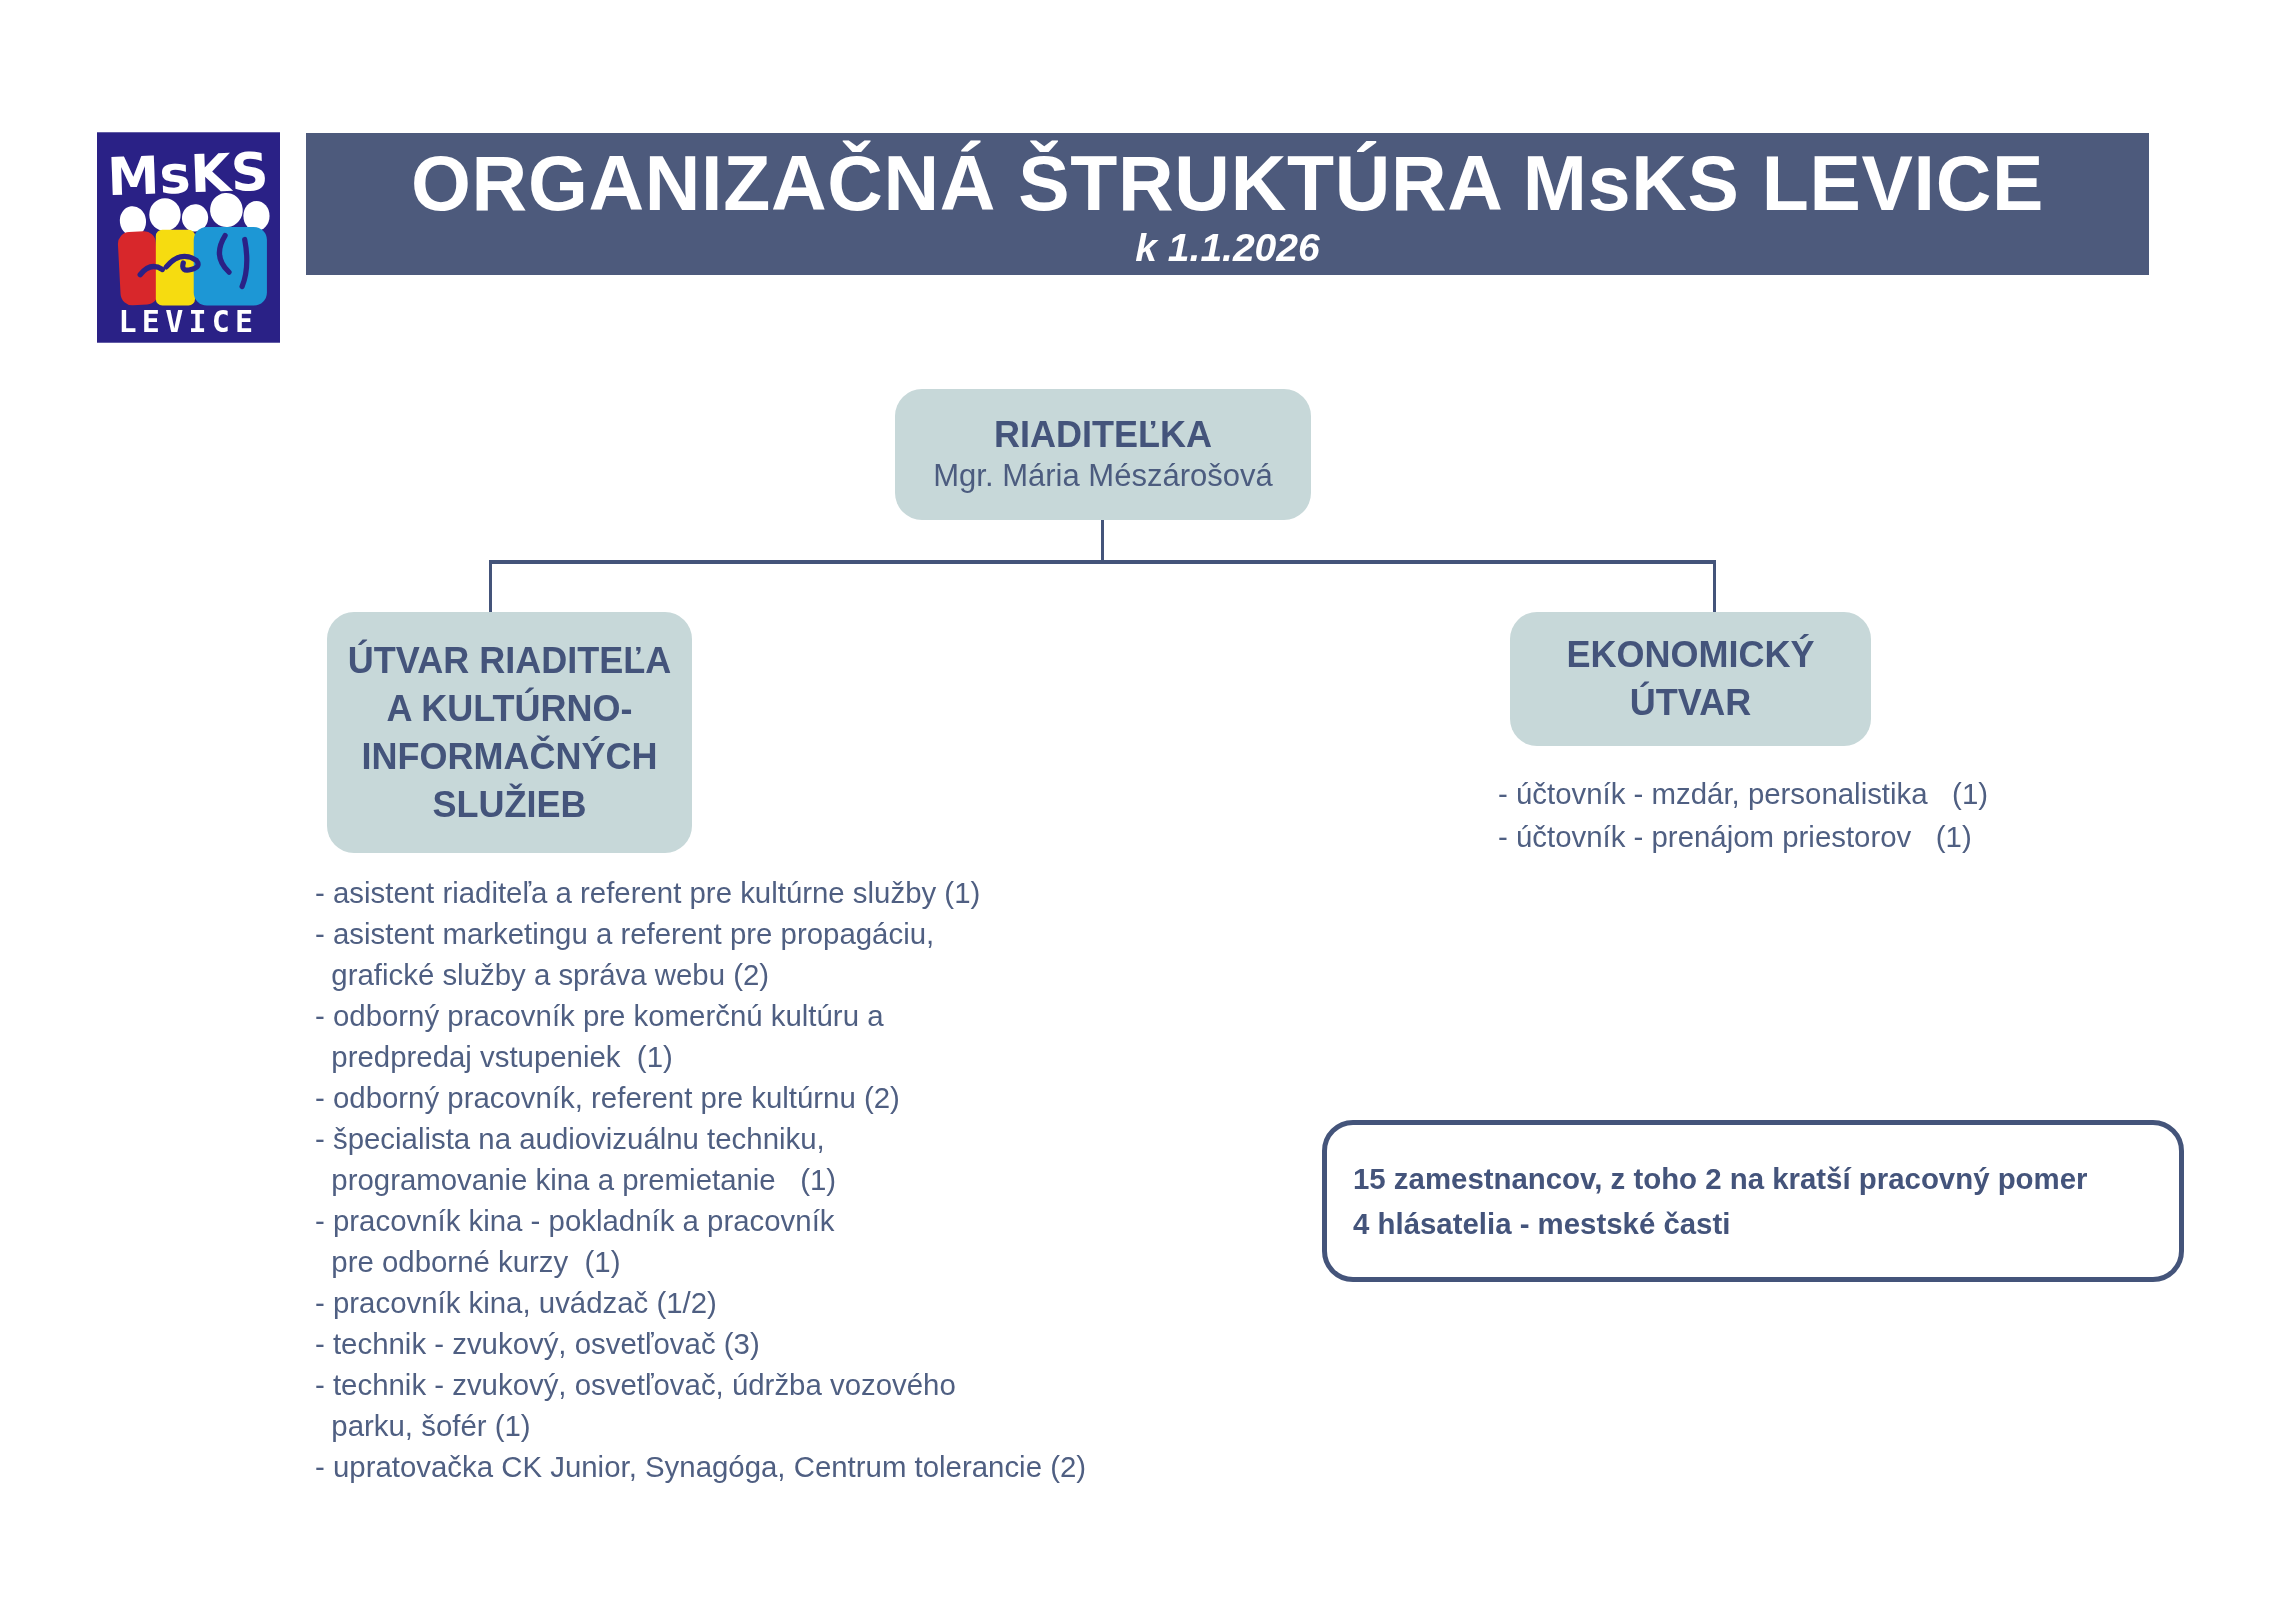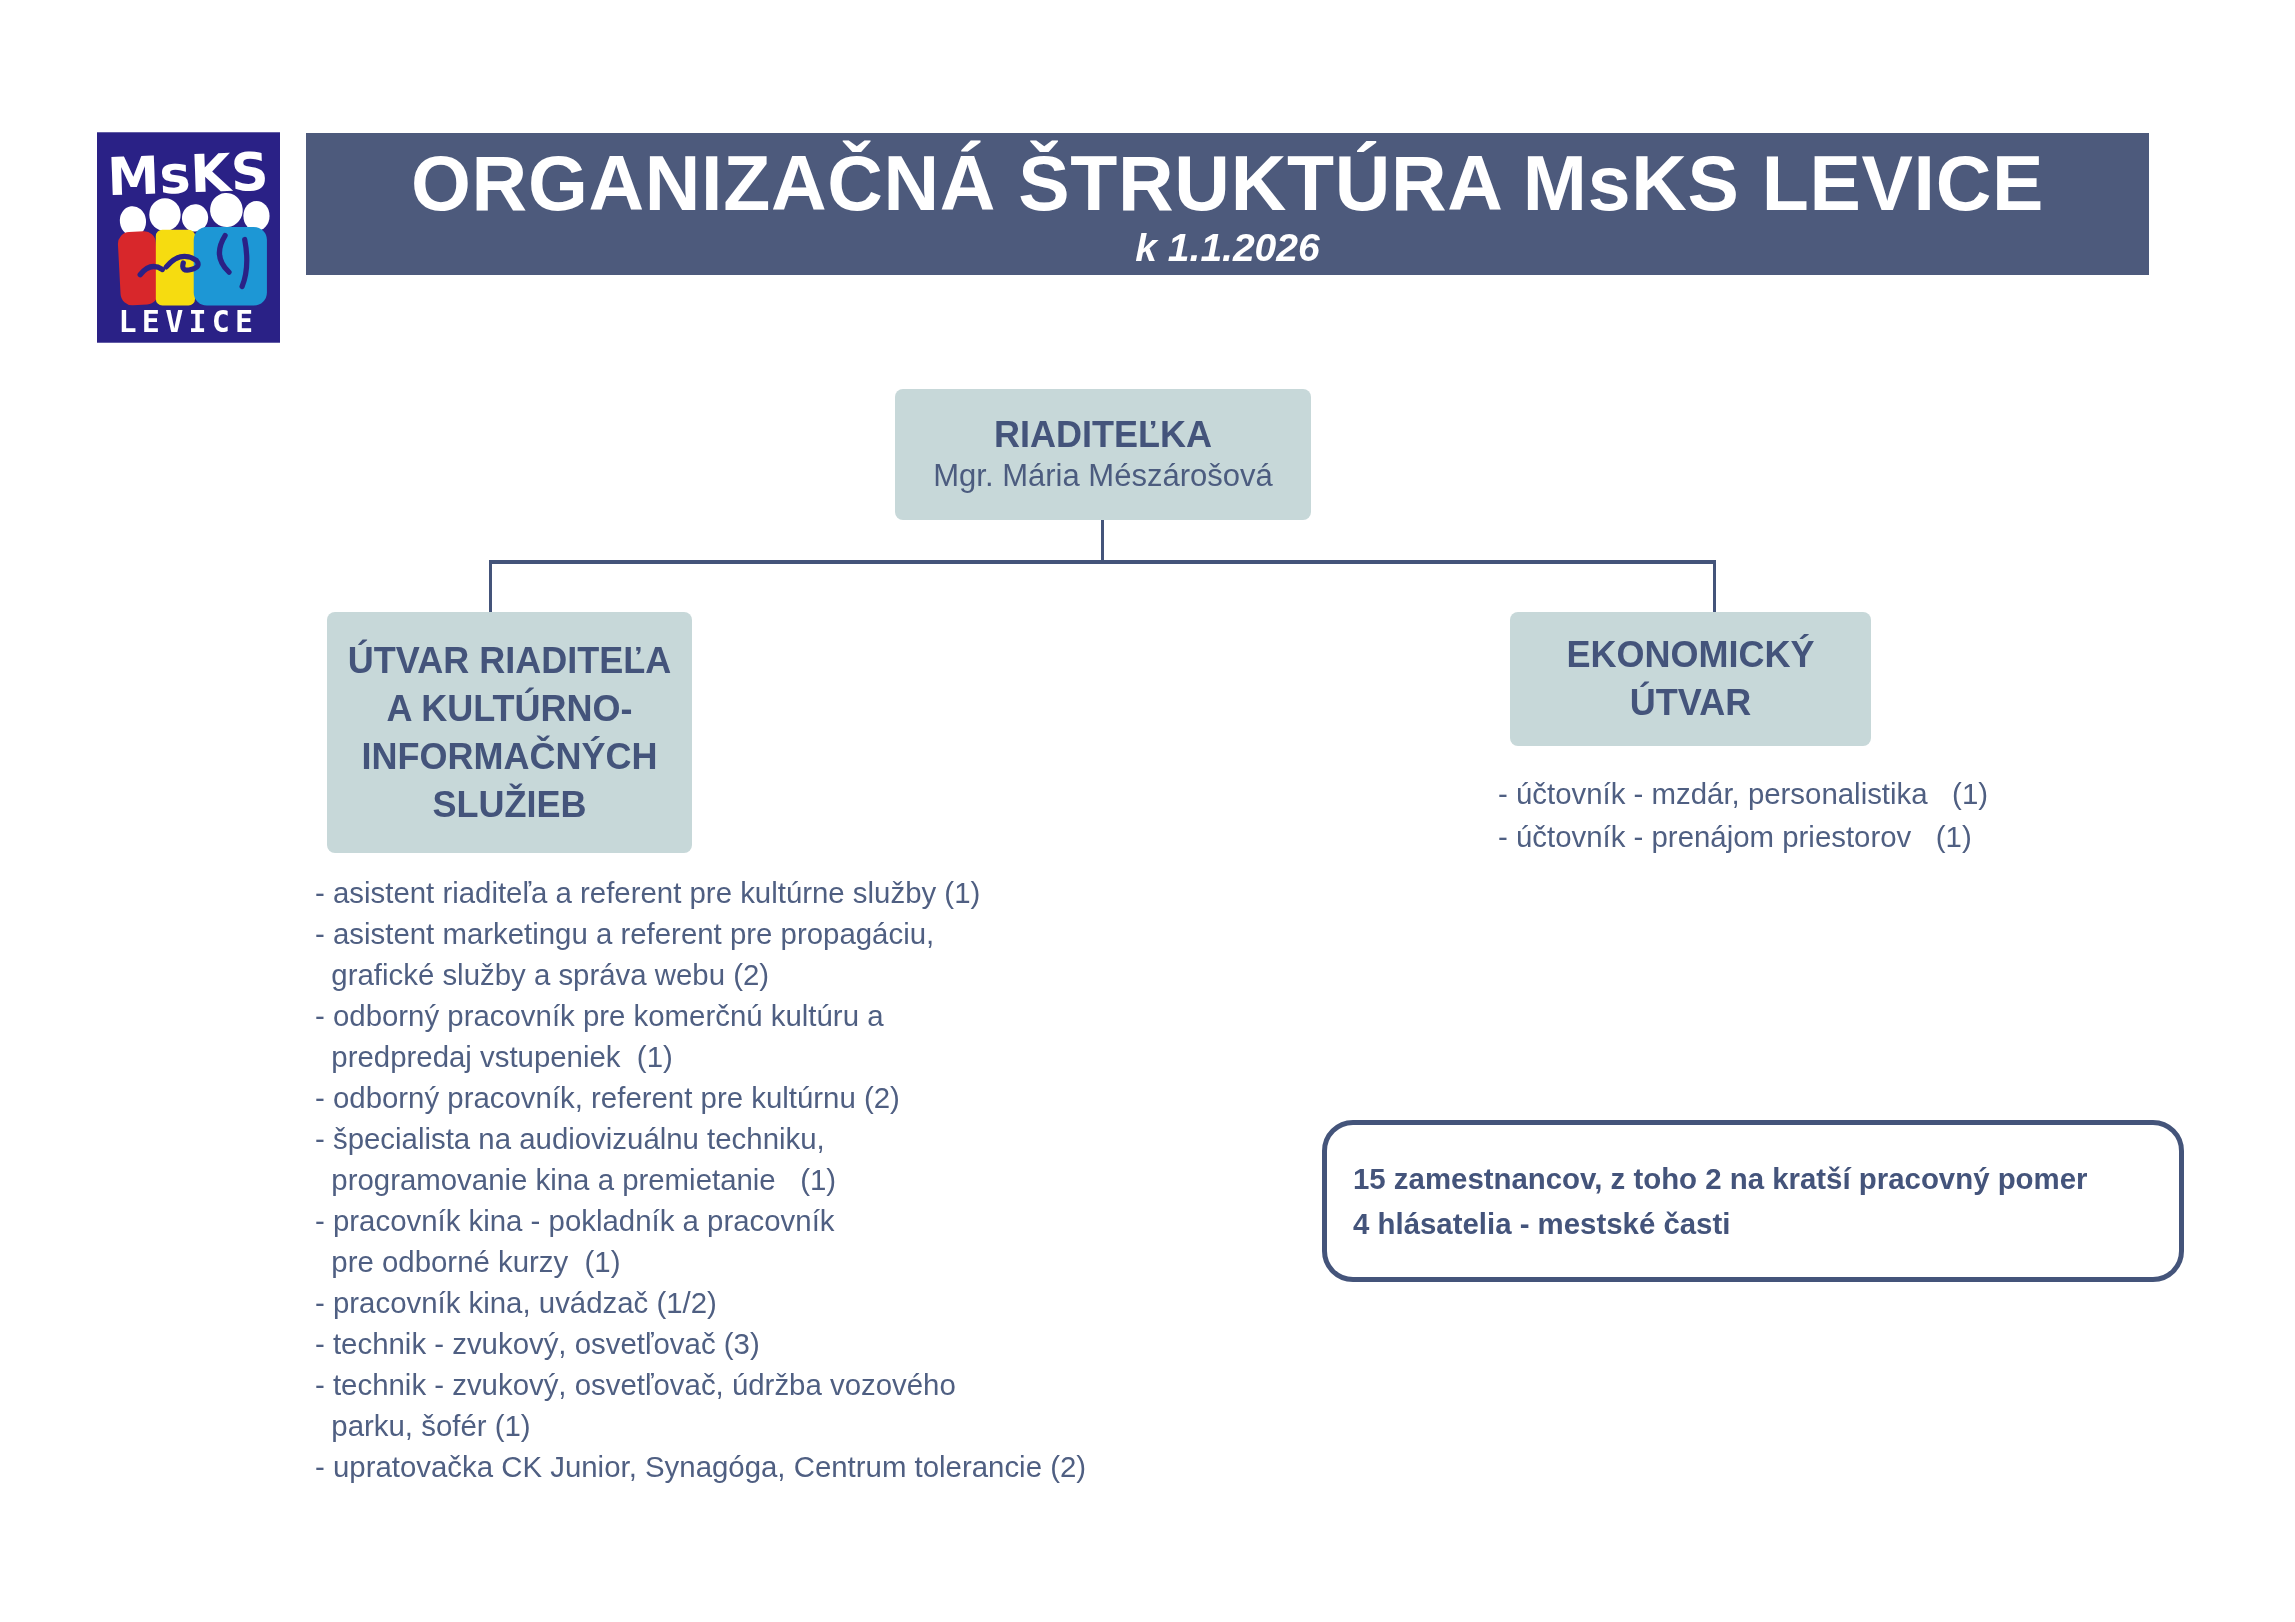--- a/index.html
+++ b/index.html
@@ -37,21 +37,21 @@
   }
   .banner .title{
     font-size:77px;font-weight:bold;letter-spacing:0.7px;white-space:nowrap;line-height:1.08;
   }
   .banner .subtitle{
     font-size:39px;font-weight:bold;font-style:italic;margin-top:1.3px;
   }
 
   
   .node{
-    position:absolute;background:var(--node-bg);border-radius:8px;
+    position:absolute;background:var(--node-bg);border-radius:27px;
     color:var(--node-text);display:flex;flex-direction:column;
     align-items:center;justify-content:center;text-align:center;
   }
   .node-director{left:895px;top:389px;width:416px;height:131px;}
   .node-director .node-title{font-size:36px;font-weight:bold;line-height:1.2;}
   .node-director .node-name{font-size:31px;line-height:1.3;color:#4c5c7f;}
 
   .node-left{left:327px;top:612px;width:365px;height:241px;}
   .node-right{left:1510px;top:612px;width:361px;height:134px;}
   .unit-title-line{font-size:36px;font-weight:bold;line-height:48px;white-space:nowrap;}

